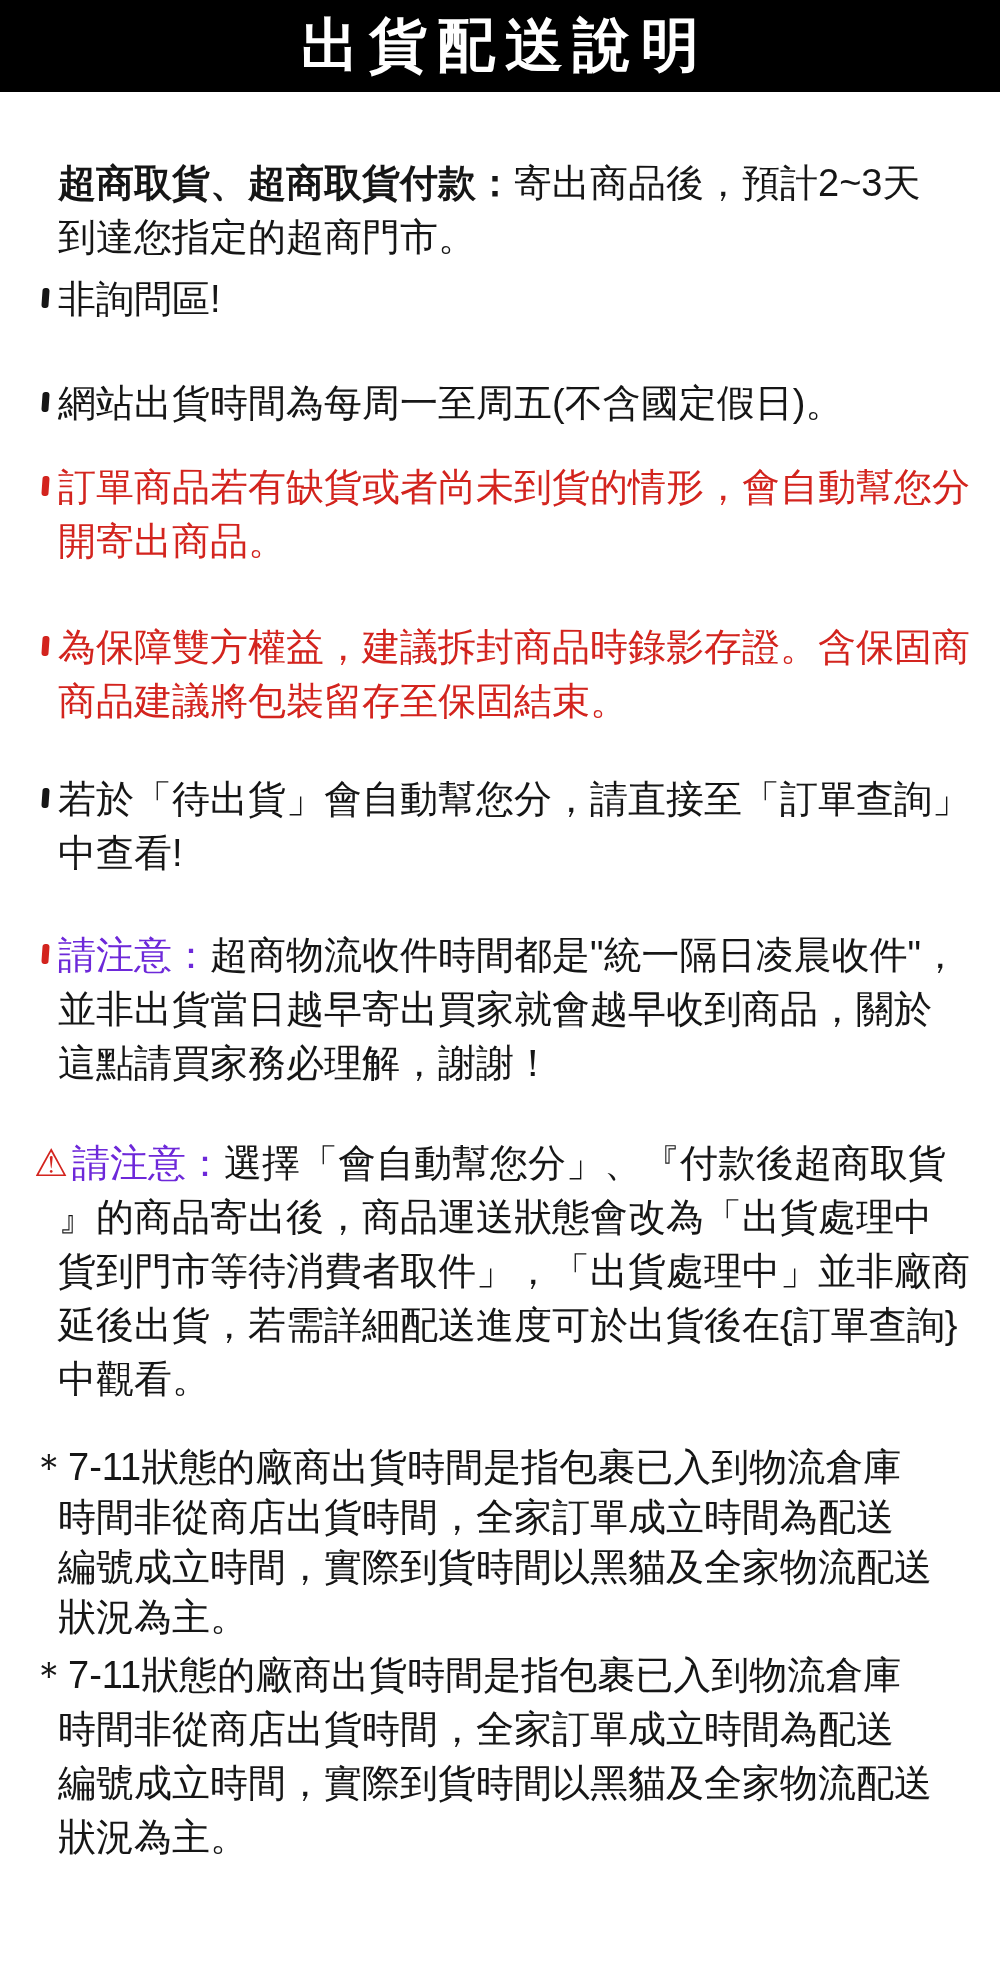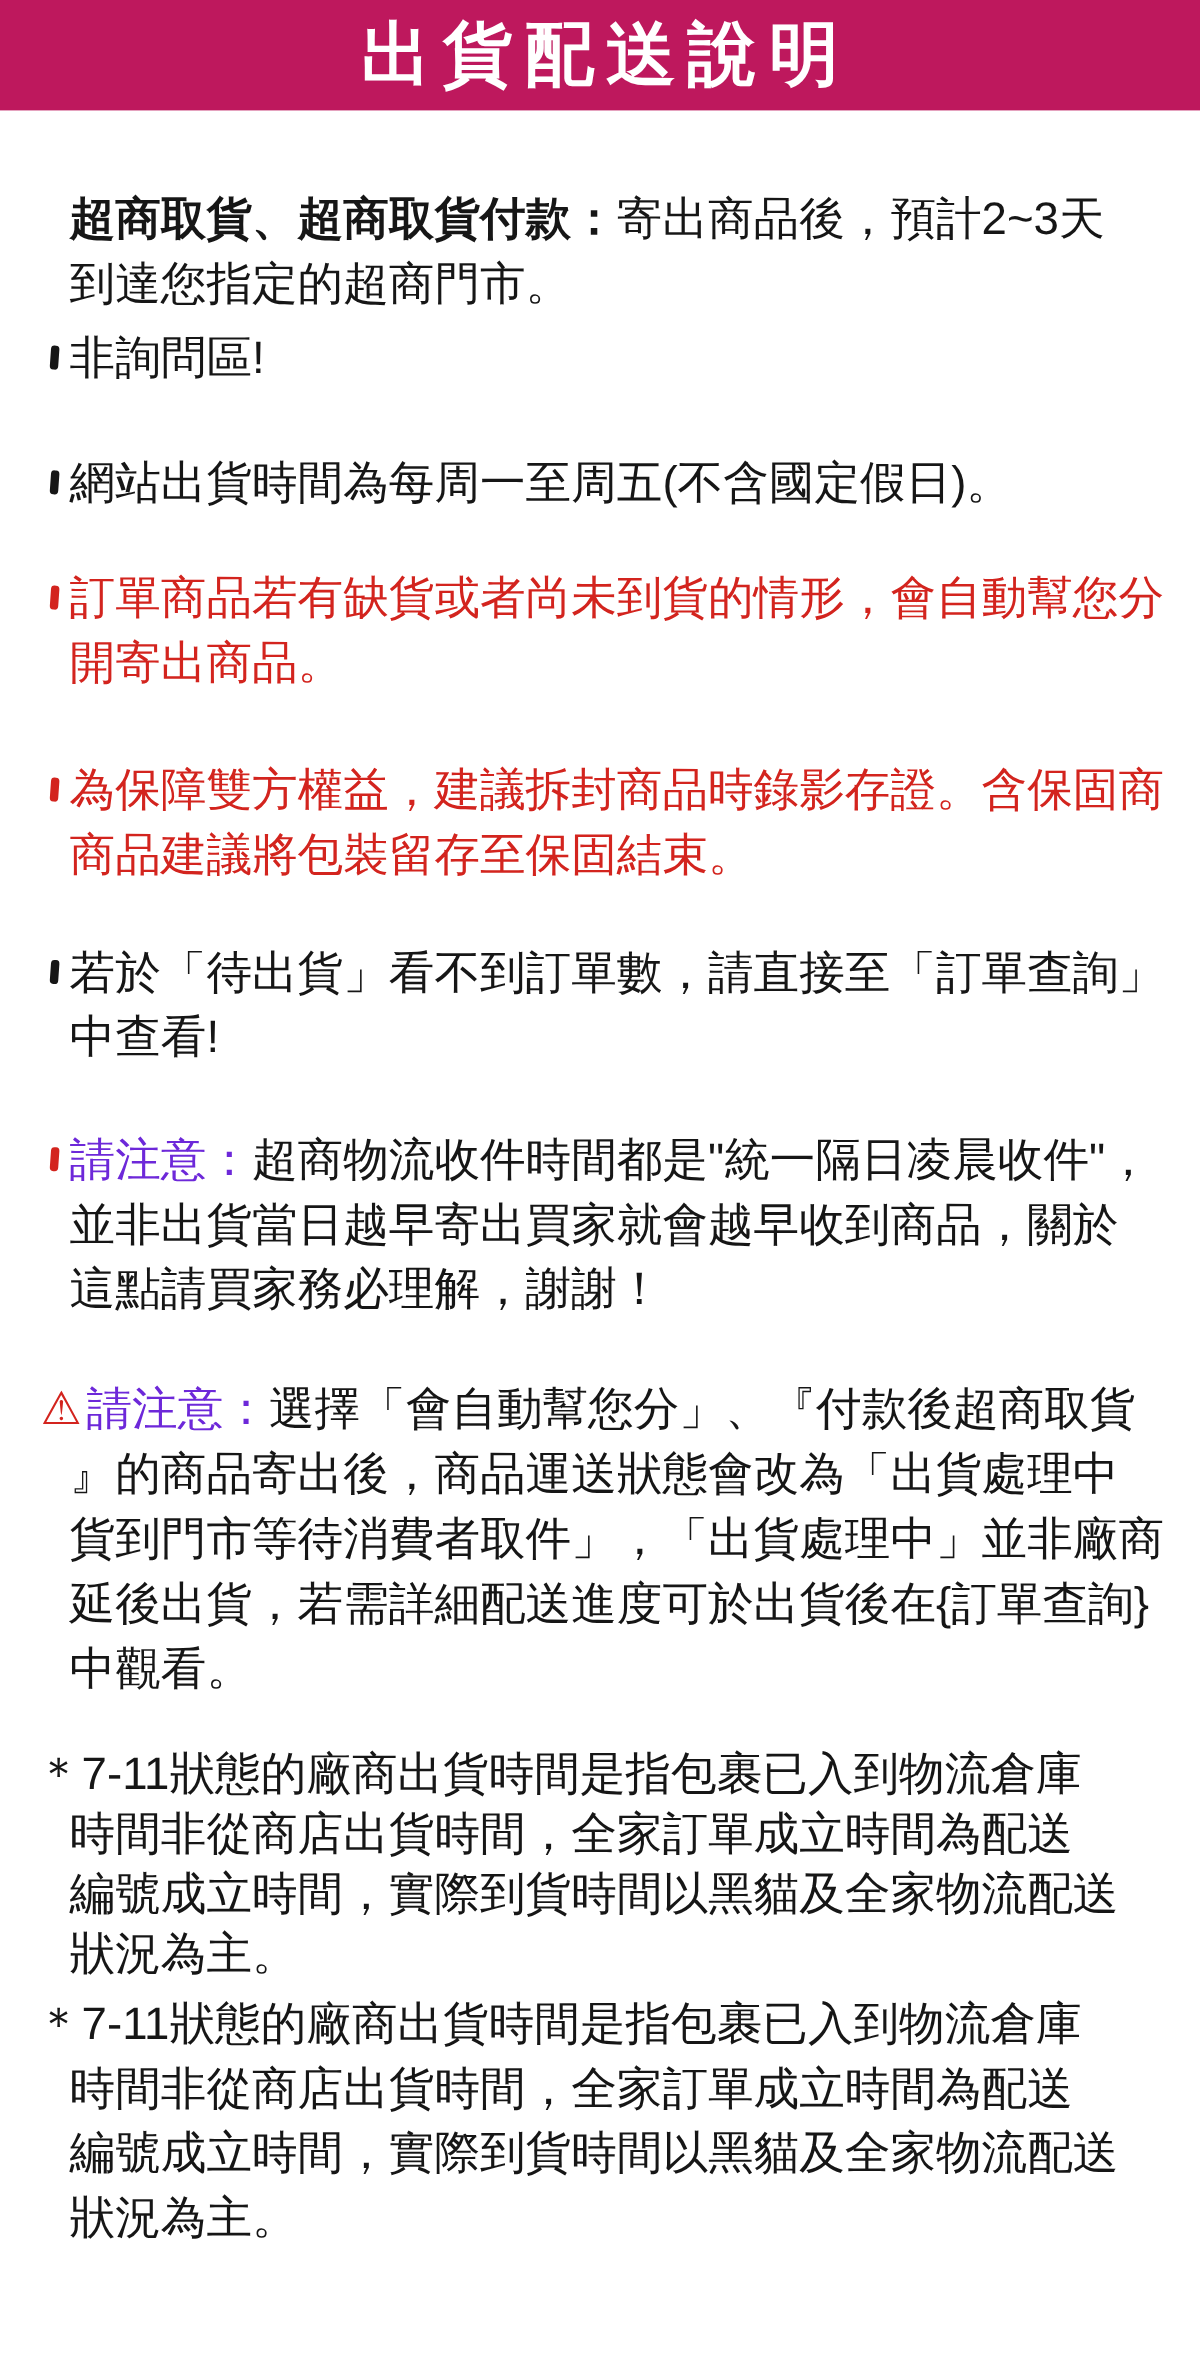--- a/index.html
+++ b/index.html
@@ -2,21 +2,21 @@
 <html><head>
 <meta charset="utf-8">
 <style>
   html,body{margin:0;padding:0;}
   body{
     width:1000px;height:1980px;background:#ffffff;overflow:hidden;
     font-family:"Liberation Sans","DejaVu Sans",sans-serif;
     color:#161616;
   }
   .banner{
-    width:1000px;height:92px;background:#be185d;
+    width:1000px;height:92px;background:#000000;
     display:flex;align-items:center;justify-content:center;
   }
   .banner-title{
     color:#ffffff;font-size:58px;font-weight:bold;letter-spacing:10px;margin-right:-10px;
   }
   .content{padding:64px 50px 0 58px;font-size:38px;}
   .para{margin:0;}
   .ln{white-space:nowrap;height:54px;line-height:54px;position:relative;}
   .bold{font-weight:bold;}
   .red{color:#D3241E;}
@@ -29,21 +29,21 @@
   .clip-red > .ln:first-child::before{background:#D3241E;}
   
   #warning{margin-left:-24px;}
   #warning .ln.cont{padding-left:24px;}
   .footnote{margin-left:-28px;}
   .footnote .ln.cont{padding-left:28px;}
   #f1 .ln{height:50px;line-height:50px;}
   
   #p1{margin-bottom:8px;}
   #p2{margin-bottom:50px;}
-  #p3{margin-bottom:42px;}
+  #p3{margin-bottom:30px;}
   #p4{margin-bottom:52px;}
   #p5{margin-bottom:44px;}
   #p6{margin-bottom:48px;}
   #p7{margin-bottom:46px;}
   #warning{margin-bottom:36px;}
   #f1{margin-bottom:6px;}
   .warn-icon{margin-right:4px;}
 </style>
 </head>
 <body>
@@ -71,21 +71,21 @@
     <div class="ln">訂單商品若有缺貨或者尚未到貨的情形，會自動幫您分</div>
     <div class="ln">開寄出商品。</div>
   </div>
 
   <div class="para red clipped" id="p5">
     <div class="ln">為保障雙方權益，建議拆封商品時錄影存證。含保固商</div>
     <div class="ln">商品建議將包裝留存至保固結束。</div>
   </div>
 
   <div class="para clipped" id="p6">
-    <div class="ln">若於「待出貨」看不到訂單數，請直接至「訂單查詢」</div>
+    <div class="ln">若於「待出貨」會自動幫您分，請直接至「訂單查詢」</div>
     <div class="ln">中查看!</div>
   </div>
 
   <div class="para clipped clip-red" id="p7">
     <div class="ln"><span class="red-bold">請注意：</span><span>超商物流收件時間都是"統一隔日凌晨收件"，</span></div>
     <div class="ln">並非出貨當日越早寄出買家就會越早收到商品，關於</div>
     <div class="ln">這點請買家務必理解，謝謝！</div>
   </div>
 
   <div class="para" id="warning">

